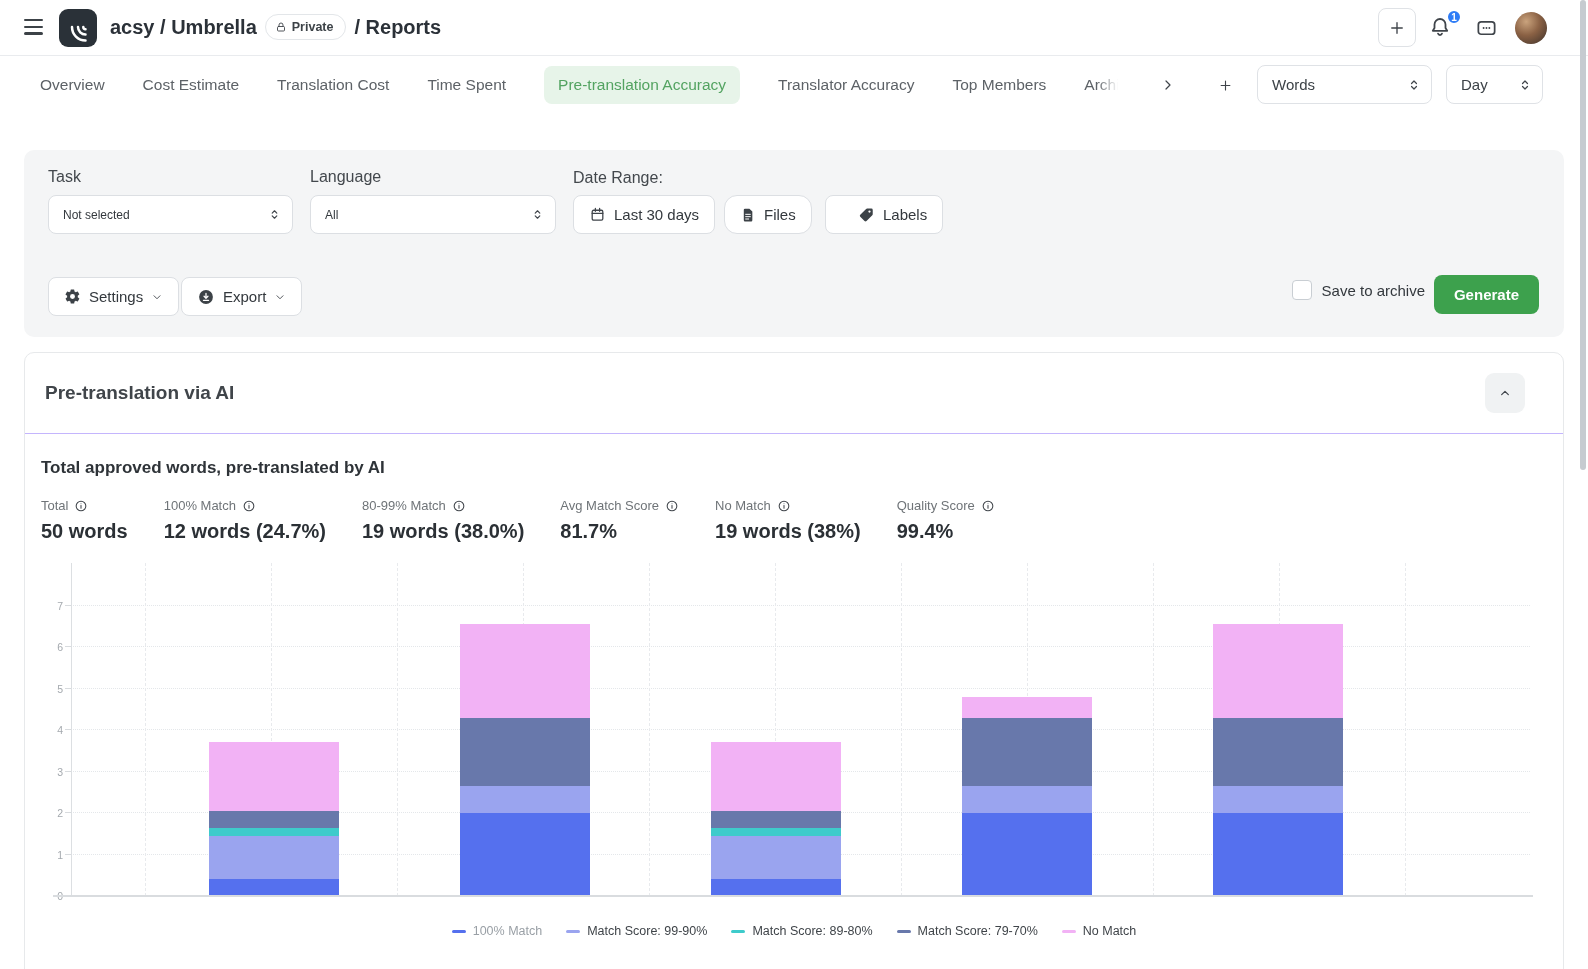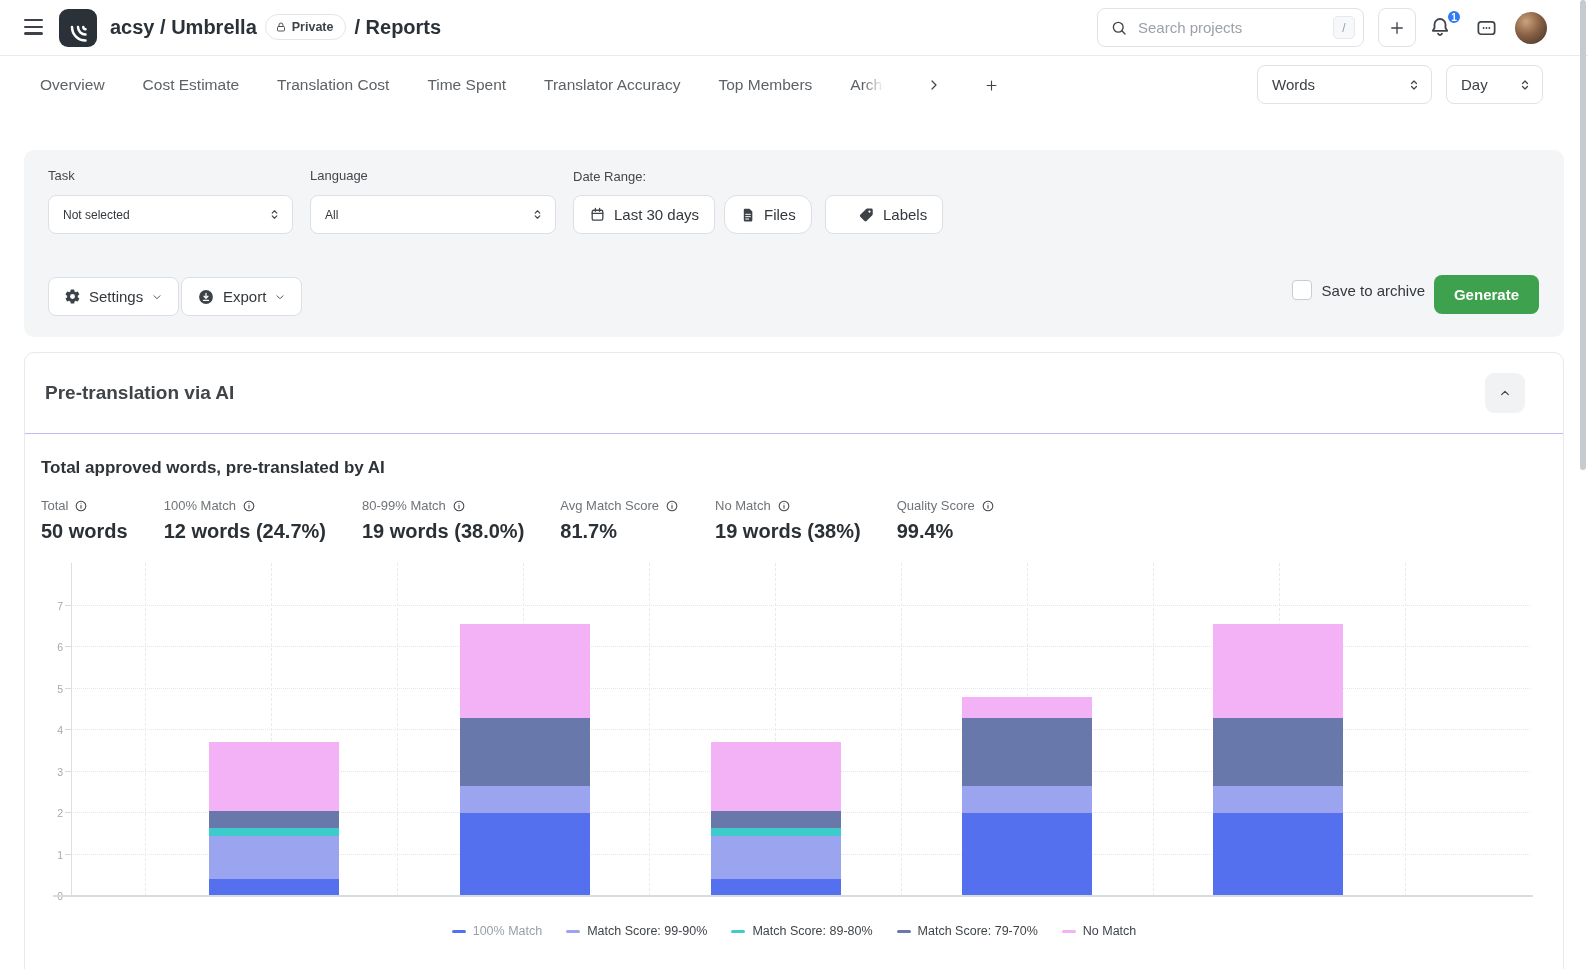--- a/index.html
+++ b/index.html
@@ -48,21 +48,21 @@
   .tab-nav-btn { flex:none; width:20px; height:20px; display:grid; place-items:center; cursor:pointer; }
   .hdr-select { position:absolute; top:65px; height:39px; border:1px solid #dfe2e6; border-radius:8px;
             background:#fff; display:flex; align-items:center; justify-content:space-between;
             padding:0 9px 0 14px; font-size:15px; color:#3c4247; cursor:pointer; }
   .hdr-select.words { left:1257px; width:175px; }
   .hdr-select.day { left:1446px; width:97px; }
 
   
   .filter-card { position:absolute; left:24px; top:150px; width:1540px; height:187px;
             background:#f4f5f6; border-radius:10px; }
-  .f-label { position:absolute; font-size:13px; color:#43484d; }
+  .f-label { position:absolute; font-size:16px; color:#43484d; }
   .f-select { position:absolute; height:39px; background:#fff; border:1px solid #dcdfe3; border-radius:8px;
             display:flex; align-items:center; justify-content:space-between; padding:0 10px 0 14px;
             font-size:12px; color:#33383d; cursor:pointer; }
   .f-btn { position:absolute; height:39px; background:#fff; border:1px solid #dcdfe3; border-radius:8px;
             display:inline-flex; align-items:center; gap:8px; padding:0 15px; font-size:15px;
             color:#33383d; cursor:pointer; white-space:nowrap; }
   .gen-btn { position:absolute; right:25px; top:125px; height:39px; padding:0 20px; border:none;
             border-radius:8px; background:#3da14d; color:#fff; font-weight:bold; font-size:15px;
             font-family:inherit; cursor:pointer; }
   .save-wrap { position:absolute; right:139px; top:130px; display:flex; align-items:center; gap:10px; }
@@ -134,30 +134,20 @@
           <g class="icon-stroke" stroke-width="2.4">
               <rect x="5" y="11" width="14" height="9" rx="2"></rect>
               <path d="M8 11V8a4 4 0 0 1 8 0v3"></path>
             </g>
         </svg>
         <span>Private</span>
       </span>
       <span>/ Reports</span>
     </div>
 
-    <div class="searchbox">
-      <svg width="18" height="18" viewBox="0 0 24 24">
-        <g class="icon-stroke" stroke="#9ba1a6">
-            <circle cx="11" cy="11" r="6.5"></circle>
-            <path d="M15.8 15.8L20 20"></path>
-          </g>
-      </svg>
-      <input type="text" placeholder="Search projects" style="">
-      <span class="slash-key">/</span>
-    </div>
 
     <div class="plus-btn">
       <svg width="18" height="18" viewBox="0 0 24 24">
         <g class="icon-stroke" stroke-width="1.6">
             <path d="M12 5v14M5 12h14"></path>
           </g>
       </svg>
     </div>
 
     <div class="bell-wrap">
@@ -182,20 +172,21 @@
     </div>
 
     <div class="avatar"></div>
   </header>
 
   <nav class="tabsbar">
     <div class="tab">Overview</div>
     <div class="tab">Cost Estimate</div>
     <div class="tab">Translation Cost</div>
     <div class="tab">Time Spent</div>
+    <div class="tab active">Pre-translation Accuracy</div>
     <div class="tab">Translator Accuracy</div>
     <div class="tab">Top Members</div>
     <div class="tab cut">Archi</div>
     <div class="tab-nav-btn">
       <svg width="16" height="16" viewBox="0 0 24 24">
         <path class="icon-stroke" stroke-width="2.2" d="M9 6l6 6-6 6"></path>
       </svg>
     </div>
     <div class="tab-nav-btn">
       <svg width="15" height="15" viewBox="0 0 24 24">

